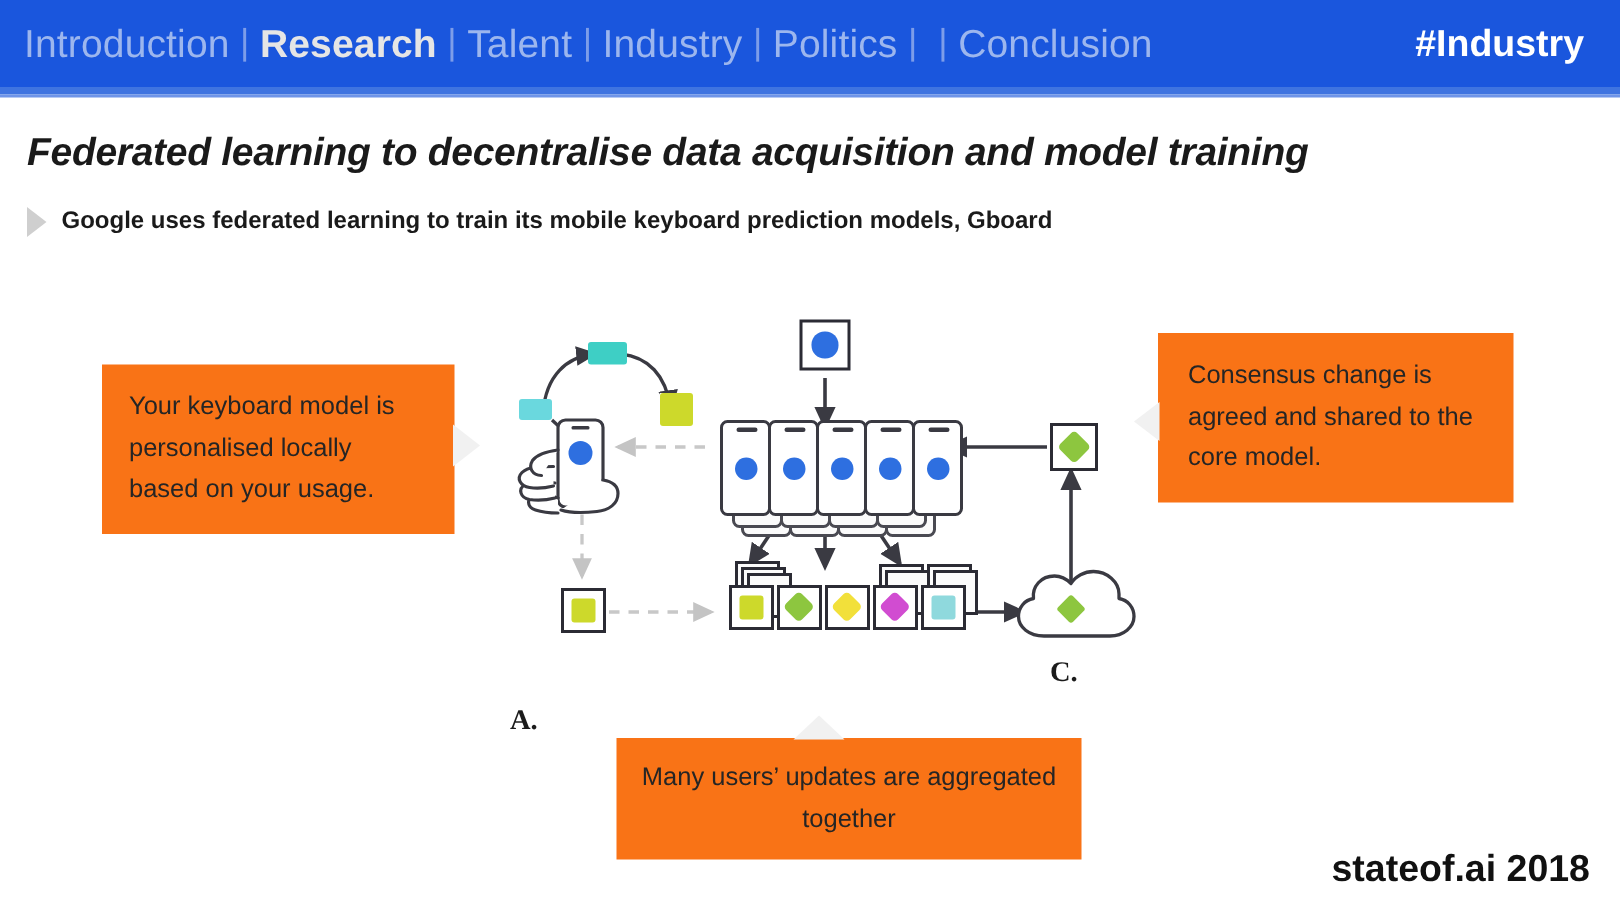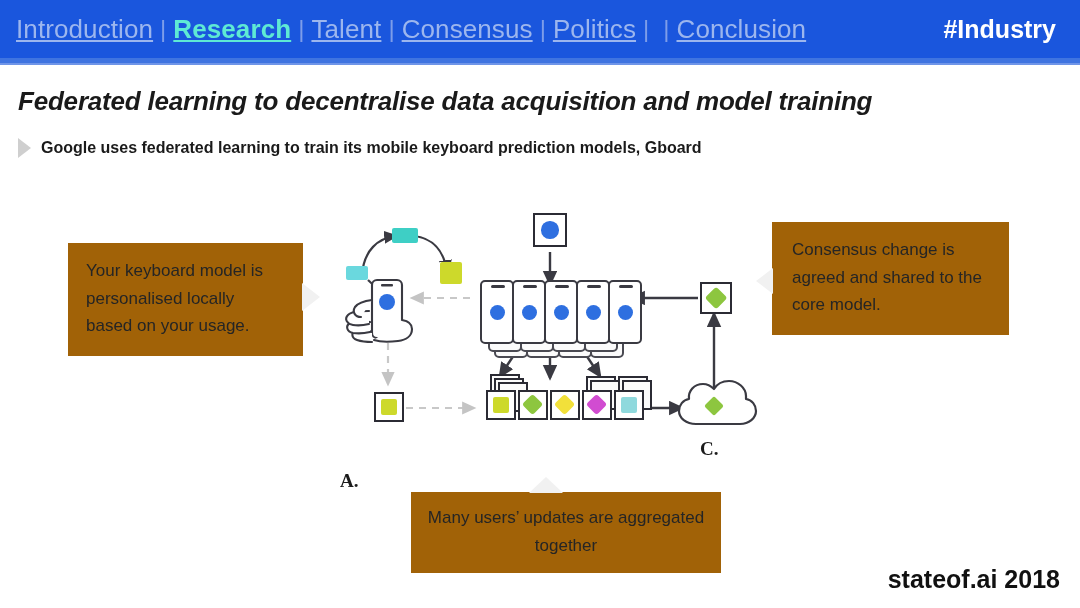--- a/index.html
+++ b/index.html
@@ -21,23 +21,23 @@
   #navrule{
     position:absolute;left:0;top:58px;width:1080px;height:5px;
     background:#3f74e0;
   }
   #navrule2{
     position:absolute;left:0;top:63px;width:1080px;height:2px;
     background:#6f95e8;
   }
   .nav-links{display:flex;align-items:center;flex:1;}
   .nav-item{
-    font-size:26px;color:#9cb6ee;white-space:nowrap;letter-spacing:0.1px;text-decoration:underline;
-  }
-  .nav-item.active{color:#5eead4;font-weight:bold;}
+    font-size:26px;color:#9cb6ee;white-space:nowrap;letter-spacing:0.1px;
+  }
+  .nav-item.active{color:#e5e5e5;font-weight:bold;}
   .nav-sep{font-size:24px;color:#7d9de9;padding:0 7px;}
   #nav-hashtag{
     font-size:25px;color:#ffffff;font-weight:bold;white-space:nowrap;
     margin-left:auto;padding-right:6px;
   }
   
   #page-title{
     position:absolute;left:18px;top:86px;width:1000px;
     font-size:26px;font-weight:bold;color:#1a1a1a;letter-spacing:-0.2px;font-style:italic;
   }
@@ -53,21 +53,21 @@
   }
   #subtitle-text{font-size:16px;font-weight:bold;color:#1a1a1a;}
   
   #footer{
     position:absolute;right:20px;bottom:14px;
     font-size:25px;font-weight:bold;color:#111111;
   }
   
   .callout{
     position:absolute;
-    background:#a16207;
+    background:#f97316;
     color:#252525;
     font-size:17px;
     line-height:1.62;
     box-sizing:border-box;
   }
   #callout-left{left:68px;top:243px;width:235px;padding:14px 18px 16px 18px;}
   #callout-left .tip{
     position:absolute;right:-17px;top:40px;
     width:0;height:0;
     border-left:18px solid #f1f1f1;
@@ -132,21 +132,21 @@
 <body>
 
 <div id="navbar">
   <div class="nav-links">
     <span class="nav-item">Introduction</span>
     <span class="nav-sep">|</span>
     <span class="nav-item active">Research</span>
     <span class="nav-sep">|</span>
     <span class="nav-item">Talent</span>
     <span class="nav-sep">|</span>
-    <span class="nav-item">Consensus</span>
+    <span class="nav-item">Industry</span>
     <span class="nav-sep">|</span>
     <span class="nav-item">Politics</span>
     <span class="nav-sep">|</span>
     <span class="nav-sep">|</span>
     <span class="nav-item">Conclusion</span>
   </div>
   <span id="nav-hashtag">#Industry</span>
 </div>
 <div id="navrule"></div>
 <div id="navrule2"></div>

